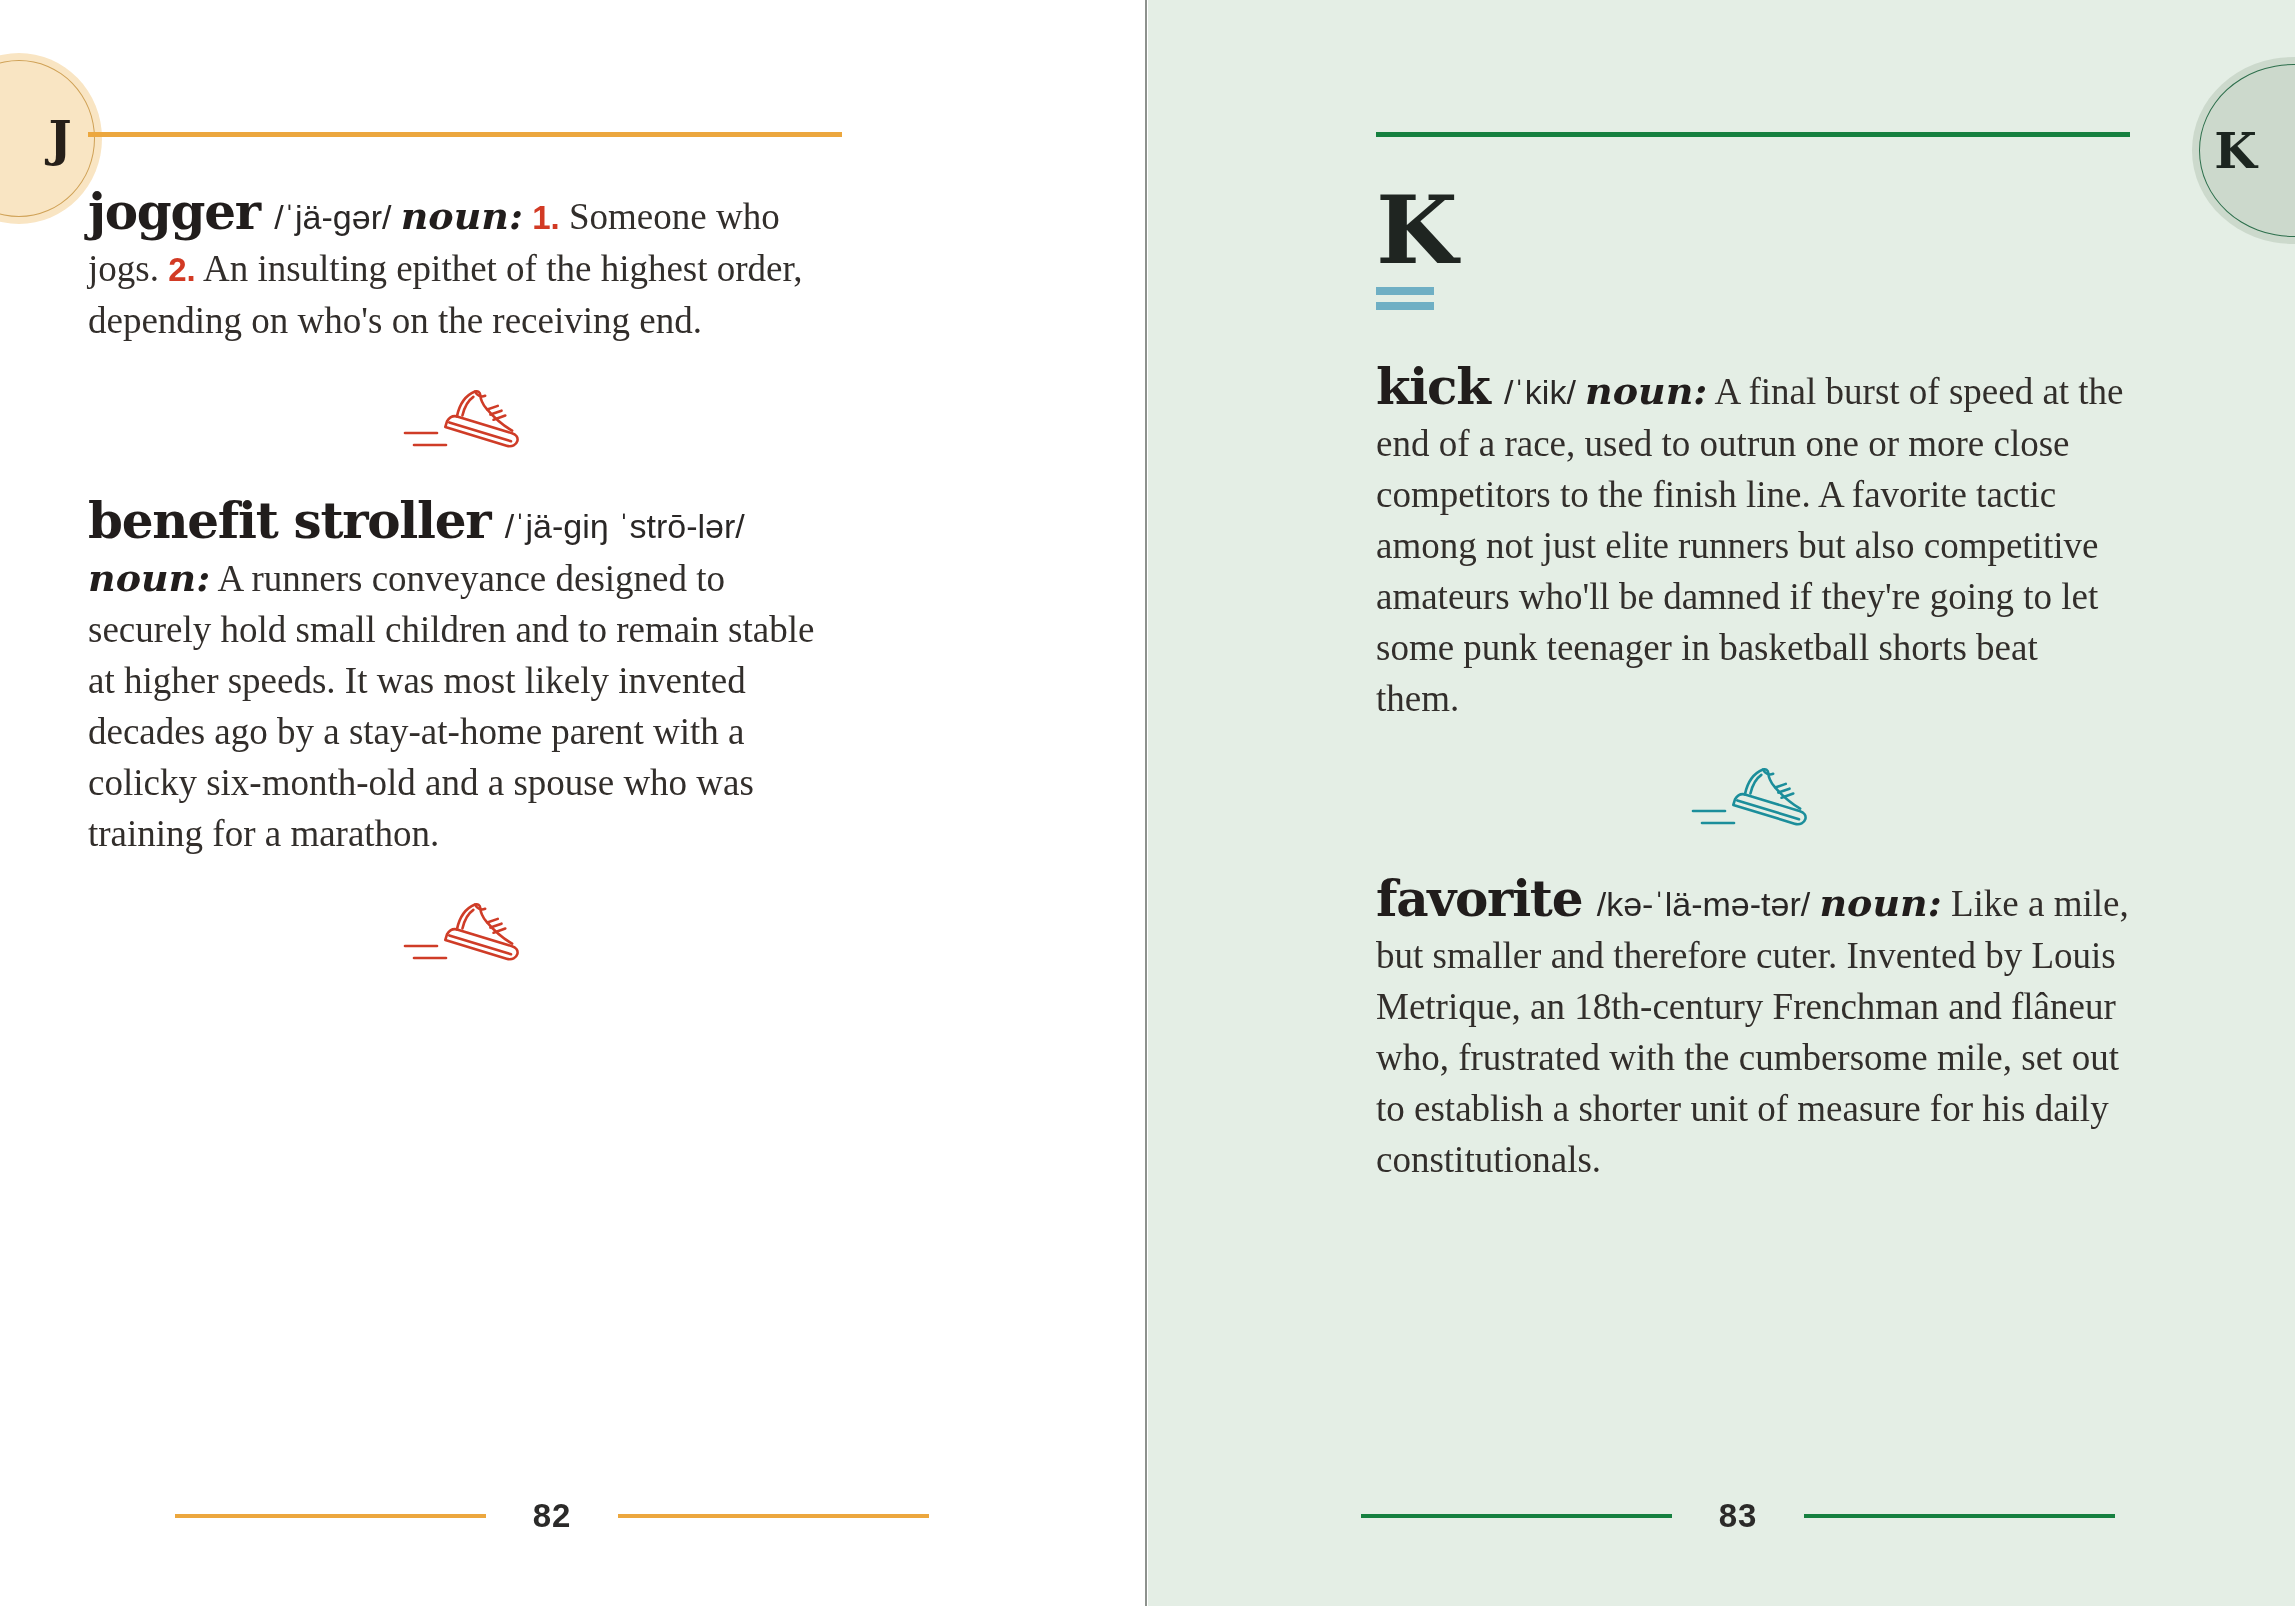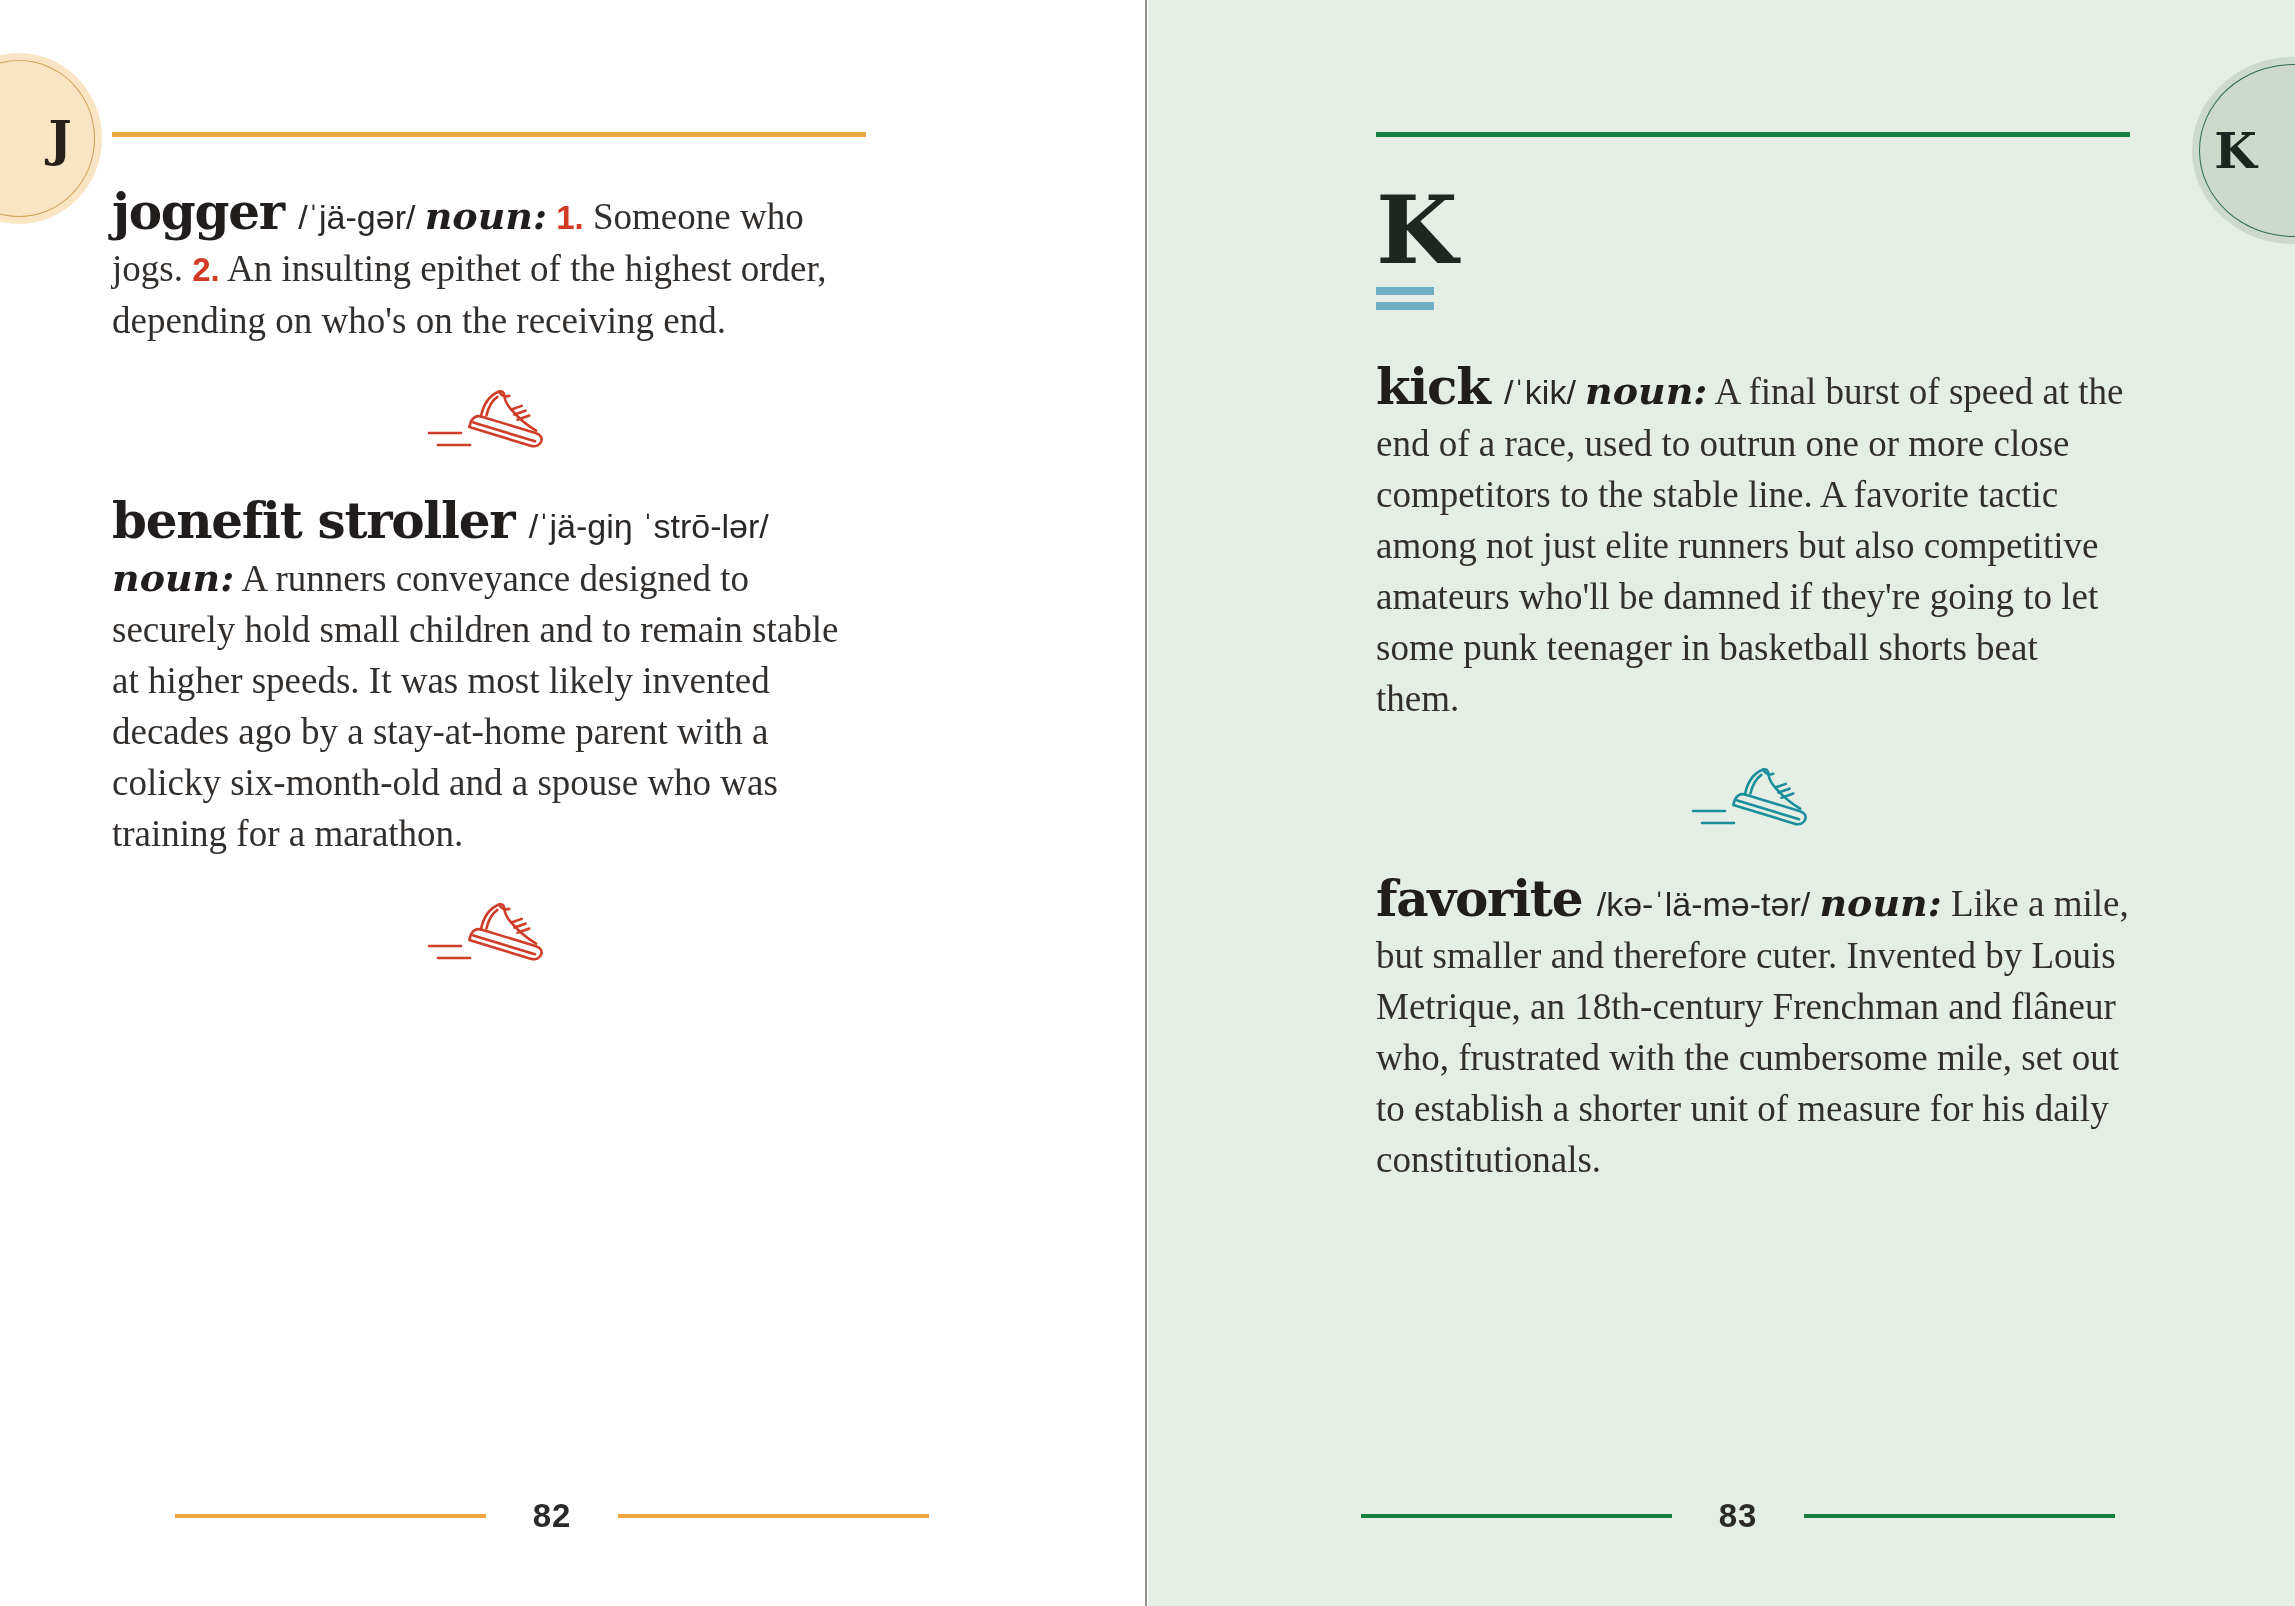--- a/index.html
+++ b/index.html
@@ -2,21 +2,21 @@
 <html style="font-size:14px"><head>
 <meta charset="utf-8">
 <style>
   html,body{margin:0;padding:0;background:#ffffff;}
   .book{position:relative;width:2295px;height:1607px;overflow:hidden;
         font-family:"Liberation Serif", serif;}
   .page{position:absolute;top:0;height:1607px;}
   .page.left{left:0;width:1145px;background:#ffffff;border-right:2.6px solid #8d928d;}
   .page.right{left:1148px;width:1148px;background:#e4eee5;}
 
-  .col{position:relative;margin-left:112px;width:754px;padding-top:132px;}
+  .col{position:relative;margin-left:88px;width:754px;padding-top:132px;}
   .page.right .col{margin-left:228px;}
 
   .rule-top{height:5.3px;margin-bottom:49px;}
   .rule-top.orange{background:#eca73e;}
   .rule-top.green{background:#15803f;}
 
   
   .section-head{margin:25px 0 51px 0;}
   .section-letter{font-family:"DejaVu Serif", serif;font-weight:bold;
       font-size:94px;line-height:88px;color:#1f2521;letter-spacing:-1.8px;}
@@ -146,21 +146,21 @@
         <div class="section-bars">
           <div class="bar"></div>
           <div class="bar"></div>
         </div>
       </div>
 
       <p class="entry">
         <span class="hw">kick</span>
         <span class="pron">/ˈkik/</span>
         <span class="pos">noun:</span>
-        <span class="def">A final burst of speed at the end of a race, used to outrun one or more close competitors to the stable line. A favorite tactic among not just elite runners but also competitive amateurs who'll be damned if they're going to let some punk teenager in basketball shorts beat them.</span>
+        <span class="def">A final burst of speed at the end of a race, used to outrun one or more close competitors to the finish line. A favorite tactic among not just elite runners but also competitive amateurs who'll be damned if they're going to let some punk teenager in basketball shorts beat them.</span>
       </p>
 
       <div class="shoe teal">
         <svg viewBox="0 0 132 92">
             <use href="#shoe-shape"></use>
           </svg>
       </div>
 
       <p class="entry">
         <span class="hw">favorite</span>

